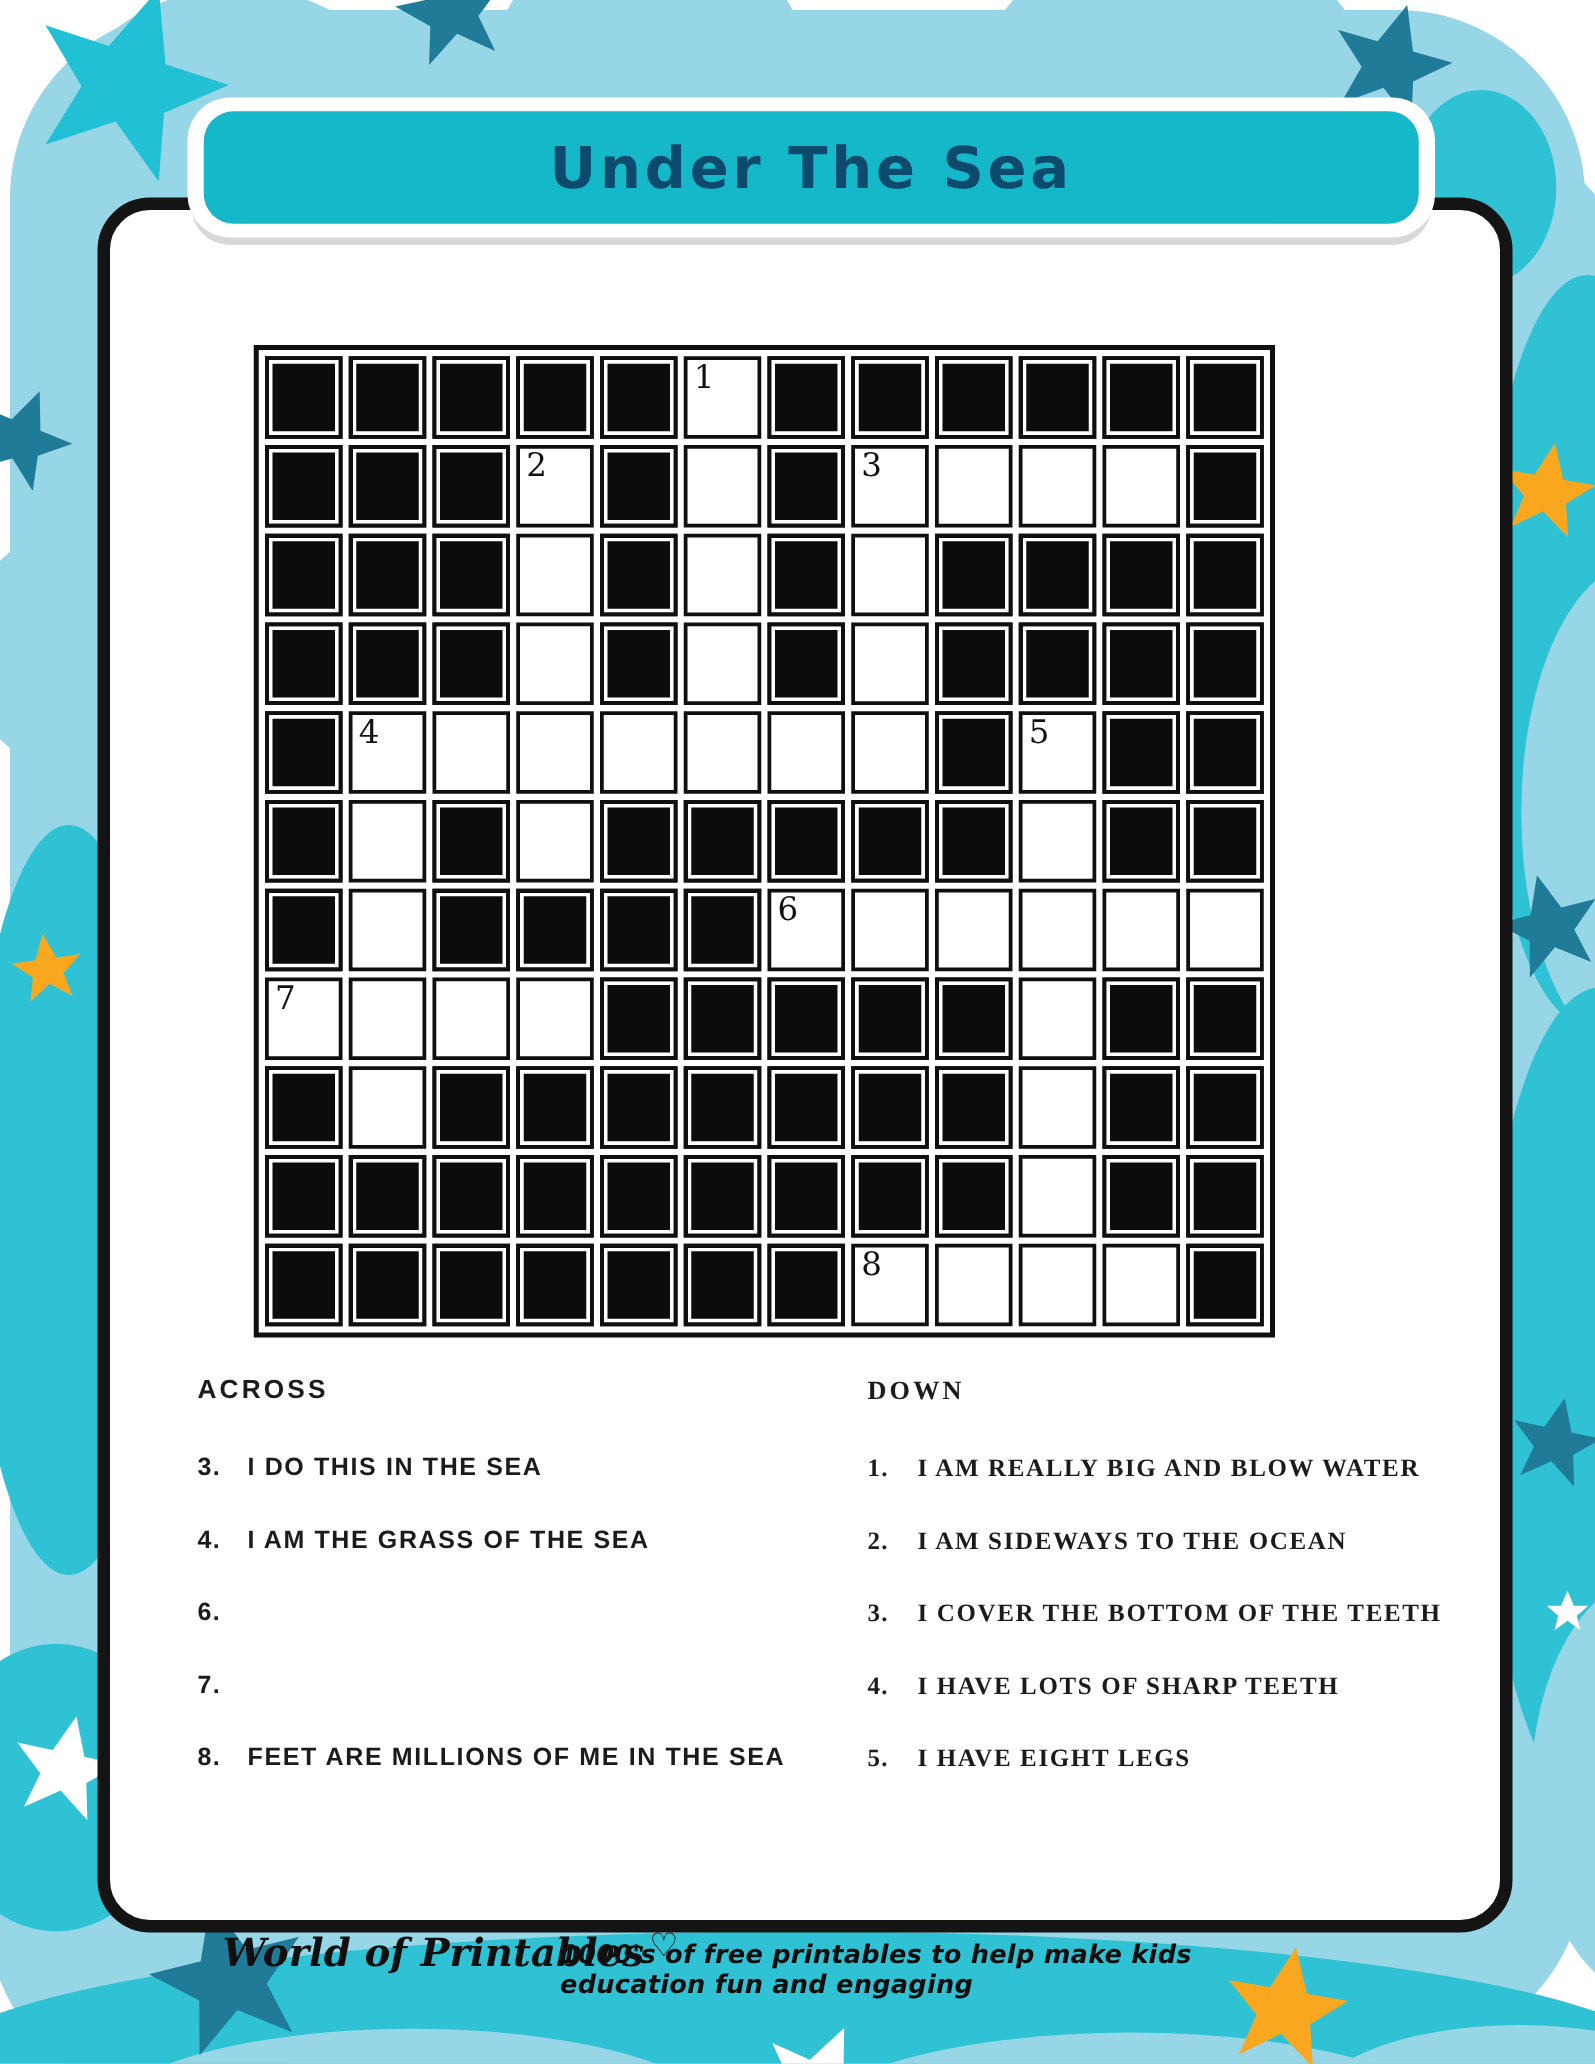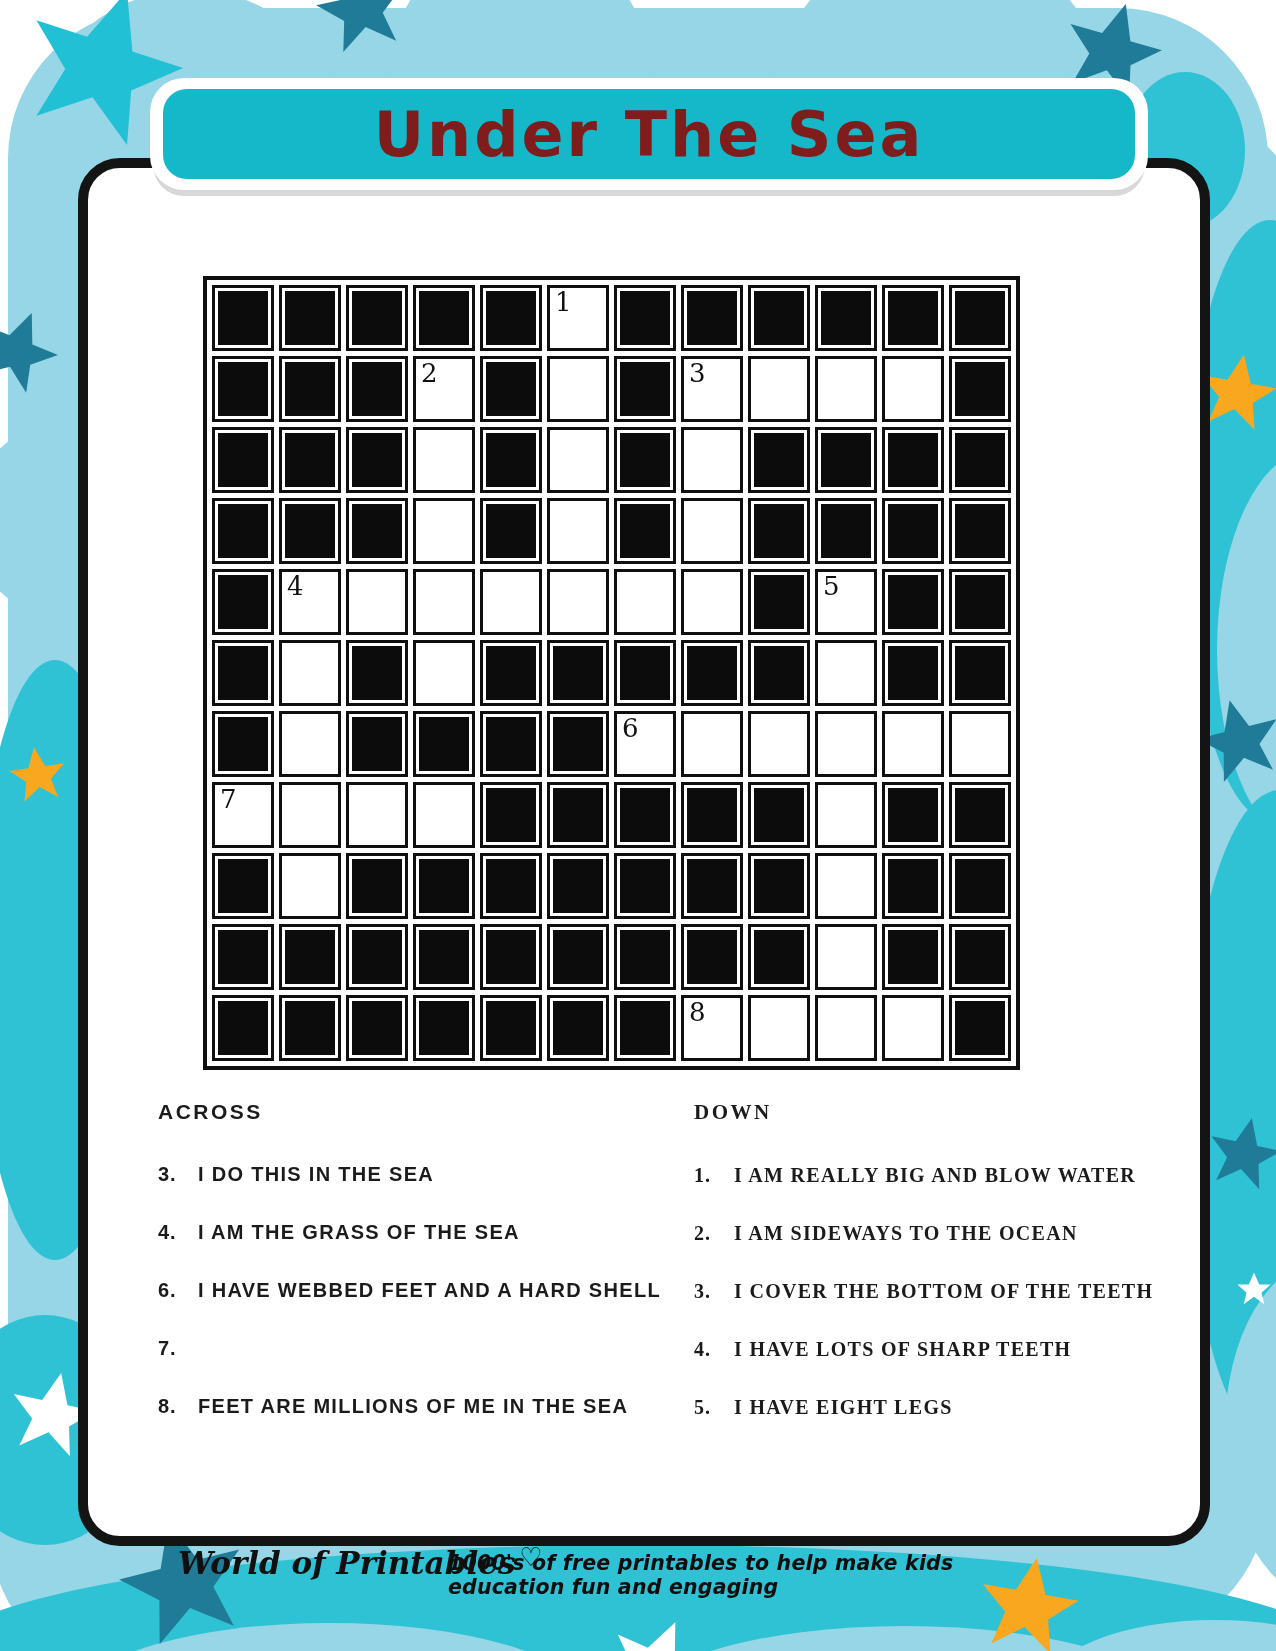--- a/index.html
+++ b/index.html
@@ -25,22 +25,22 @@
   .banner{
     position:absolute;left:150px;top:78px;width:998px;height:112px;
     box-sizing:border-box;background:#ffffff;border-radius:34px;z-index:3;
     padding:11px 13px;box-shadow:0 9px 0 -3px #d8d8d8;
   }
   .banner-inner{
     width:100%;height:100%;background:var(--c-banner,#15b8c9);border-radius:24px;
     display:flex;align-items:center;justify-content:center;
   }
   .title{
-    font-family:"DejaVu Sans",sans-serif;font-weight:800;font-size:62px;
-    color:#7f1d1d;letter-spacing:3px;
+    font-family:"DejaVu Sans",sans-serif;font-weight:800;font-size:46px;
+    color:#0c4a6e;letter-spacing:3px;
   }
   
   .grid{
     position:absolute;left:203px;top:276px;z-index:2;background:#ffffff;
     border:4px solid #0f0f0f;padding:5px;display:grid;
     grid-template-columns:repeat(12,62px);grid-auto-rows:66px;gap:5px;
   }
   .cell{box-sizing:border-box;border:3px solid #0f0f0f;background:#ffffff;position:relative;}
   .cell.black{background:#0c0c0c;box-shadow:inset 0 0 0 3px #ffffff;}
   .cell .num{
@@ -286,21 +286,20 @@
       <div class="clue">
         <span class="clue-num">3.</span>
         <span class="clue-text">I DO THIS IN THE SEA</span>
       </div>
       <div class="clue">
         <span class="clue-num">4.</span>
         <span class="clue-text">I AM THE GRASS OF THE SEA</span>
       </div>
       <div class="clue">
         <span class="clue-num">6.</span>
-        <span class="clue-text">I HAVE WEBBED FEET AND A HARD SHELL</span>
       </div>
       <div class="clue">
         <span class="clue-num">7.</span>
       </div>
       <div class="clue">
         <span class="clue-num">8.</span>
         <span class="clue-text">FEET ARE MILLIONS OF ME IN THE SEA</span>
       </div>
     </div>
 </div>

